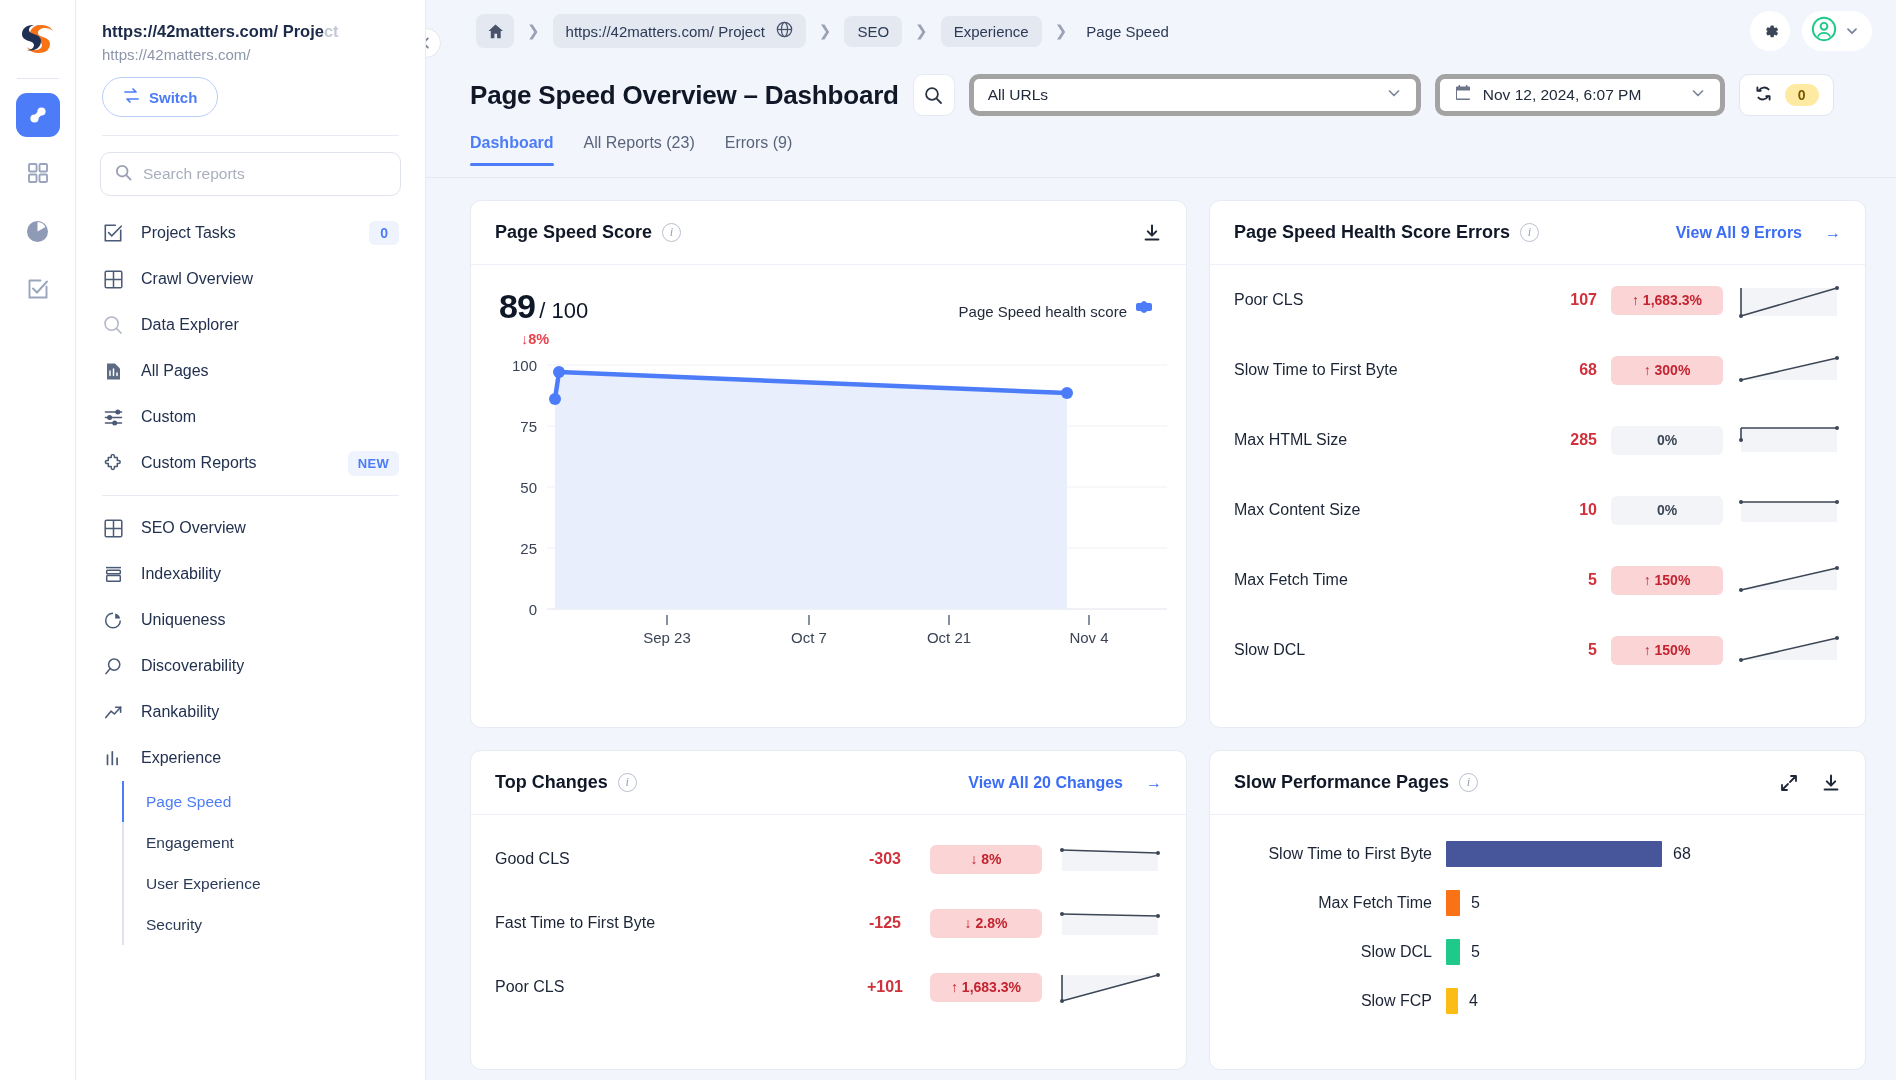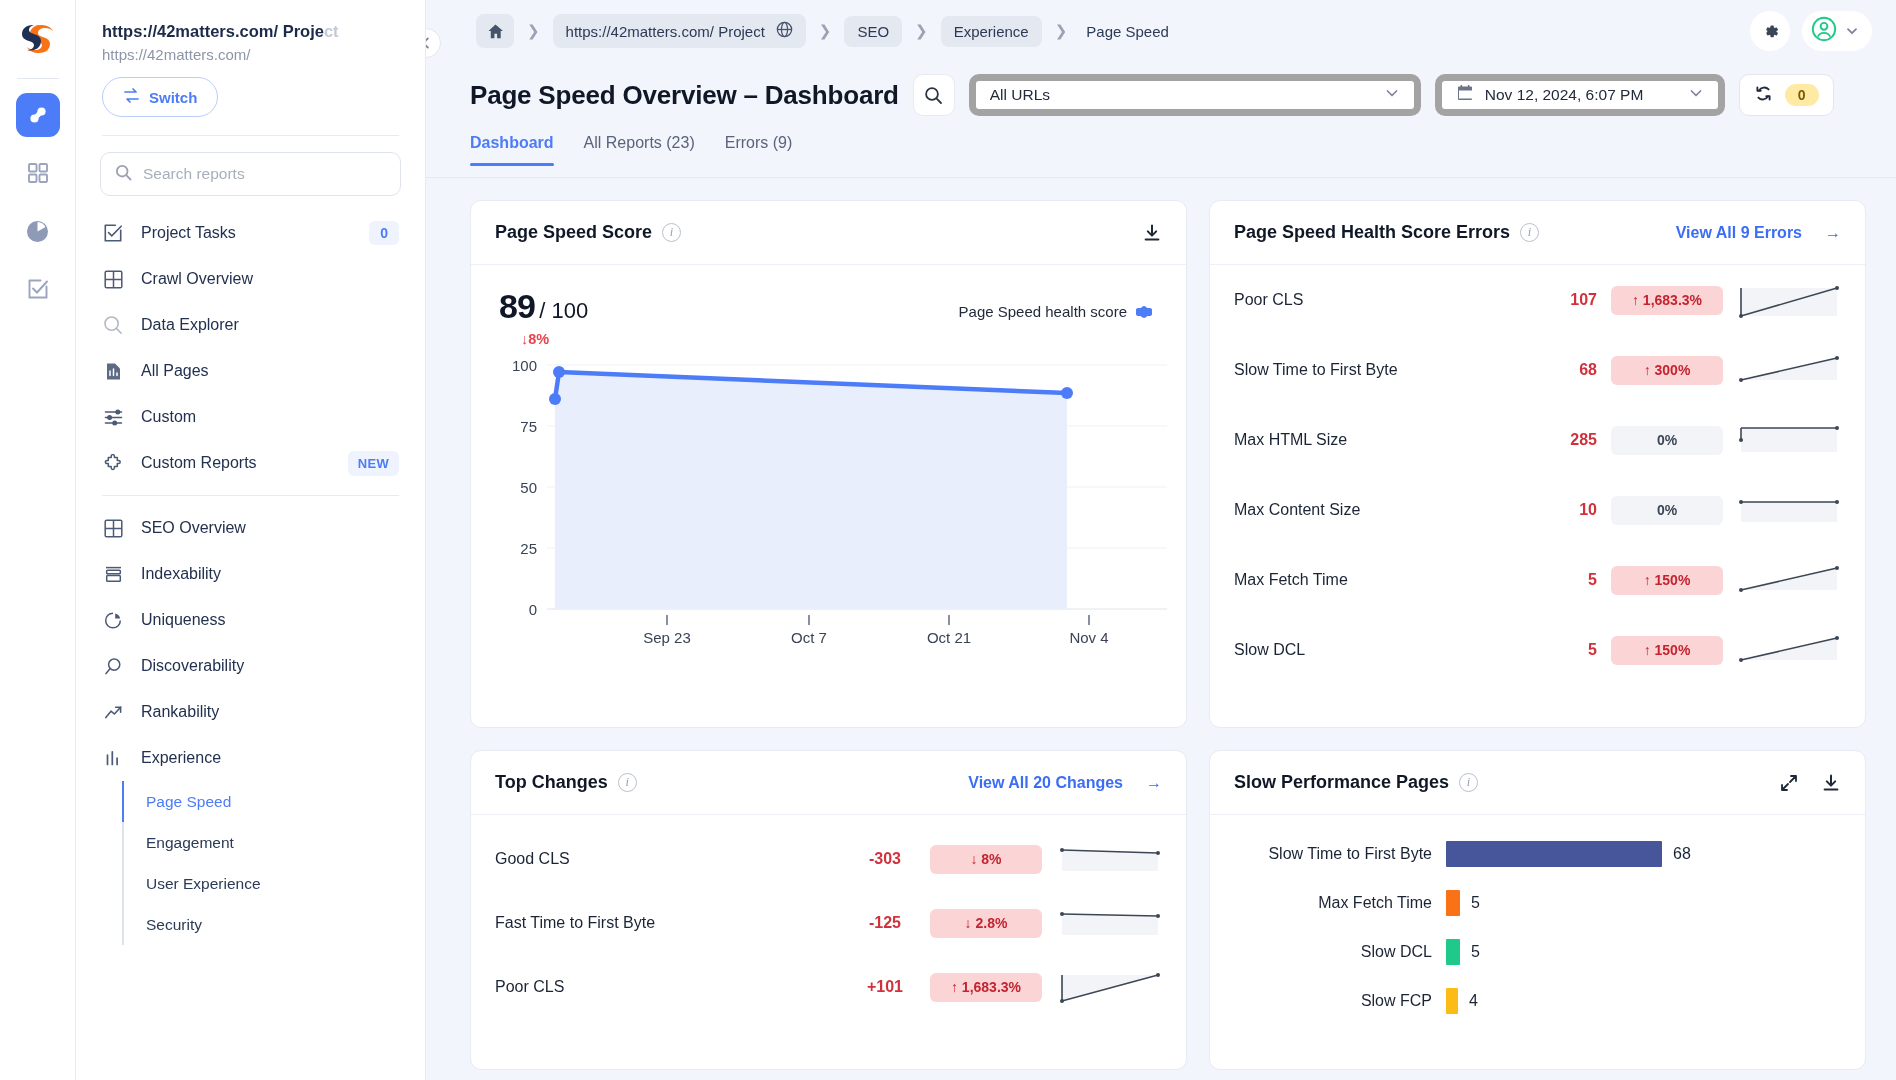--- a/index.html
+++ b/index.html
@@ -106,21 +106,21 @@
     gap: 8px; padding: 0 13px 0 9px; color: #7b8599;
   }
 
   .page-head { display: flex; align-items: center; gap: 14px; padding: 12px 30px 0 44px; }
   .page-title { font-size: 26px; font-weight: bold; color: #101828; white-space: nowrap; letter-spacing: -.2px; }
   .sq-btn {
     width: 42px; height: 42px; border-radius: 10px; background: #fff; border: 1px solid #e6eaf2;
     display: flex; align-items: center; justify-content: center; color: #2c3442;
   }
   .sel-ctrl {
-    height: 42px; background: #fff; border: 7px solid #a3a3a3; border-radius: 10px;
+    height: 42px; background: #fff; border: 5px solid #a3a3a3; border-radius: 10px;
     display: flex; align-items: center; padding: 0 14px; gap: 11px; font-size: 15.5px; color: #222b3b;
   }
   .sel-urls { width: 452px; }
   .sel-urls .arrow { margin-left: auto; color: #7d8699; }
   .sel-date { width: 290px; }
   .sel-date .arrow { margin-left: auto; color: #7d8699; }
   .refresh-btn {
     height: 42px; background: #fff; border: 1px solid #e2e6ef; border-radius: 10px;
     display: flex; align-items: center; gap: 12px; padding: 0 14px; color: #222b3b;
   }
@@ -149,21 +149,21 @@
   .head-right { margin-left: auto; display: flex; align-items: center; gap: 22px; }
   .link-blue { color: #3b6df5; font-weight: bold; font-size: 16px; display: flex; gap: 23px; }
   .icon-btn { color: #1f2836; display: flex; align-items: center; }
 
   
   .card-score { flex: 0 0 717px; height: 528px; }
   .score-body { padding: 22px 28px 0 28px; position: relative; }
   .score-num { font-size: 34px; font-weight: bold; color: #101828; letter-spacing: -1px; }
   .score-den { font-size: 22px; color: #0f172a; font-weight: normal; }
   .score-delta { color: #e8424d; font-size: 14.5px; font-weight: bold; margin-top: 5px; margin-left: 22px; }
-  .legend { position: absolute; right: 34px; top: 38px; font-size: 15px; color: #232b3b; display: flex; align-items: center; gap: 9px; }
+  .legend { position: absolute; right: 34px; top: 38px; font-size: 15px; color: #232b3b; display: flex; align-items: flex-start; gap: 9px; }
   .legend-mark { width: 16px; height: 8px; background: #4c7cf7; border-radius: 2px; position: relative; }
   .legend-mark::after {
     content: ""; position: absolute; left: 4px; top: -2px; width: 8px; height: 12px; background: #4c7cf7; border-radius: 50%;
   }
   .plot { position: relative; height: 310px; margin-top: 6px; }
   .ylab { position: absolute; left: 0; font-size: 15px; color: #3a4355; text-align: right; width: 38px; transform: translateY(-50%); }
   .xlab { position: absolute; font-size: 15px; color: #3a4355; transform: translateX(-50%); }
 
   
   .card-errors { flex: 1; height: 528px; }

